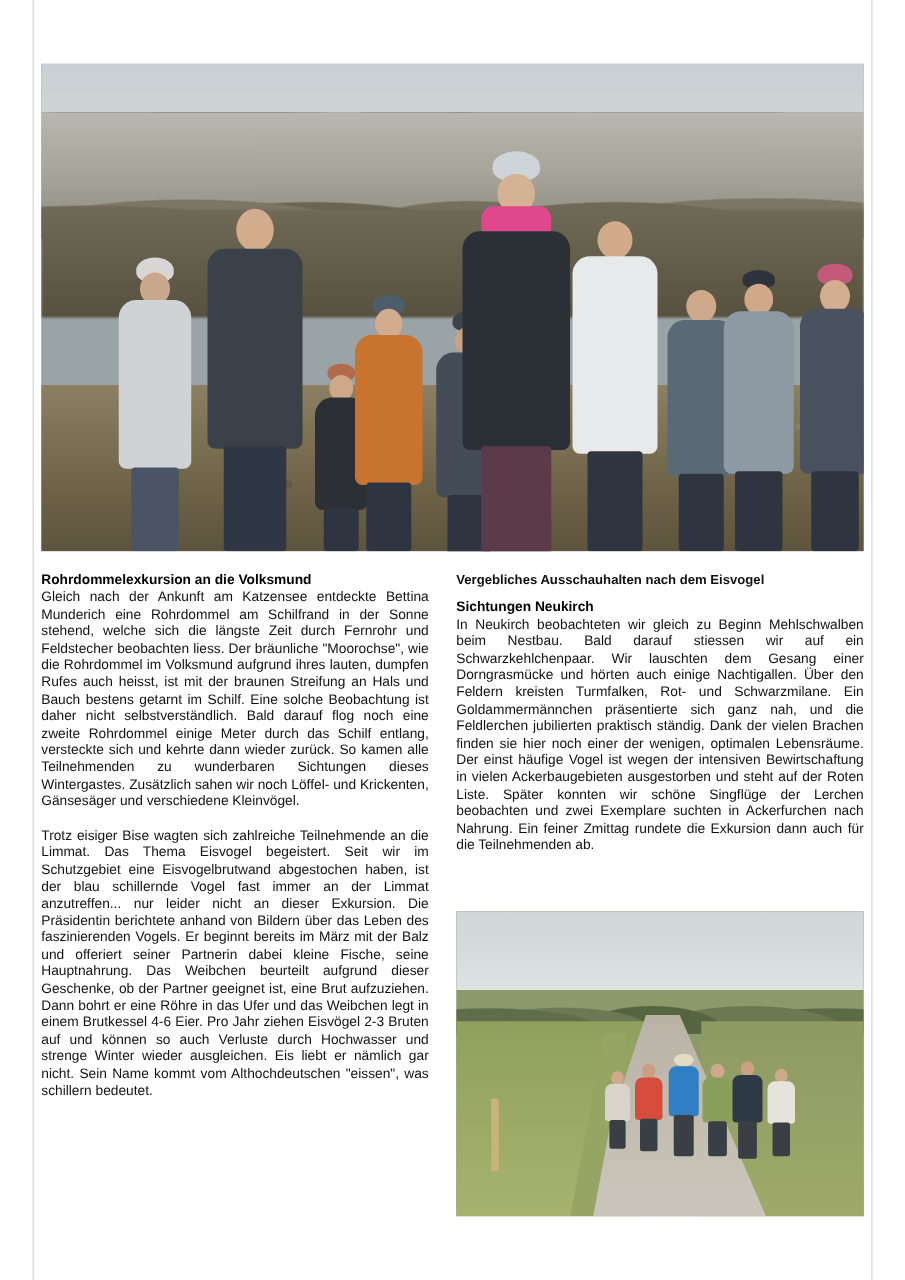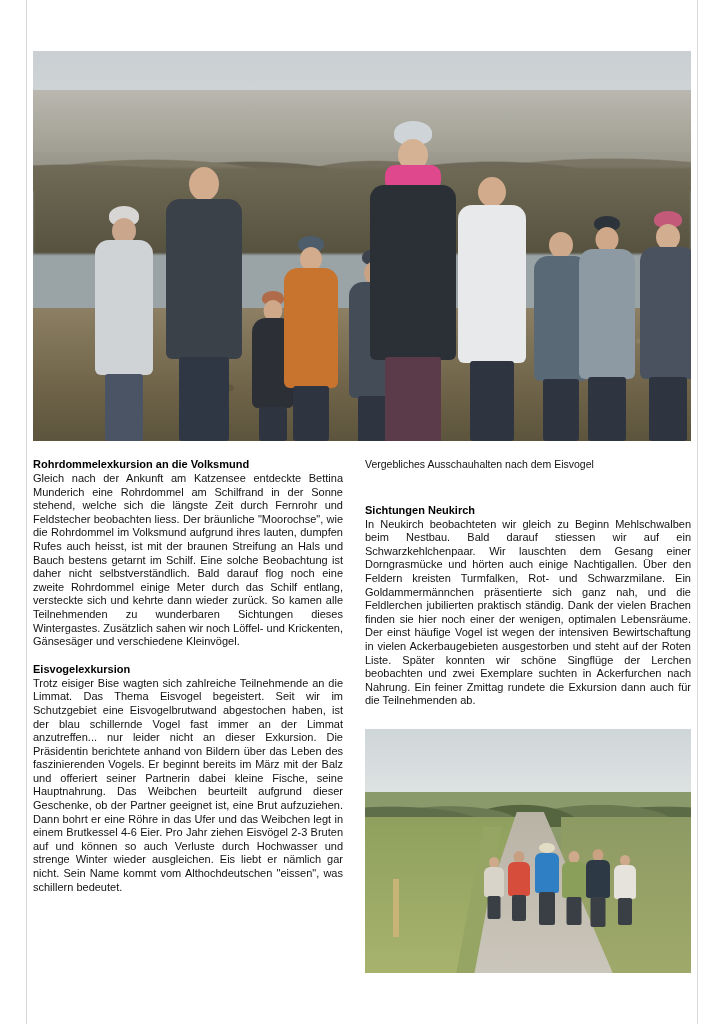--- a/index.html
+++ b/index.html
@@ -170,22 +170,23 @@
   .section-title {
     font-size: 11.5px;
     font-weight: bold;
     letter-spacing: .3px;
     margin: 0 0 14px 0;
     color: #000;
   }
   .caption {
     font-size: 10.5px;
     color: #111;
-    margin: 0 0 32px 0;
+    margin: 0 0 8px 0;
     line-height: 1.3;
+    font-weight: bold;
   }
   h3.art-title {
     font-size: 11px;
     font-weight: bold;
     margin: 0 0 2px 0;
     color: #000;
   }
   p.art-body {
     font-size: 11px;
     line-height: 13.6px;
@@ -279,21 +280,20 @@
         <div class="body" style="top:36px; width:56px; height:132px; background:#4a5260;"></div>
         <div class="legs" style="top:166px; width:38px; height:64px;"></div>
       </div>
     </div>
 
     <div class="col-left">
 
       <h3 class="art-title">Rohrdommelexkursion an die Volksmund</h3>
       <p class="art-body">Gleich nach der Ankunft am Katzensee entdeckte Bettina Munderich eine Rohrdommel am Schilfrand in der Sonne stehend, welche sich die längste Zeit durch Fernrohr und Feldstecher beobachten liess. Der bräunliche "Moorochse", wie die Rohrdommel im Volksmund aufgrund ihres lauten, dumpfen Rufes auch heisst, ist mit der braunen Streifung an Hals und Bauch bestens getarnt im Schilf. Eine solche Beobachtung ist daher nicht selbstverständlich. Bald darauf flog noch eine zweite Rohrdommel einige Meter durch das Schilf entlang, versteckte sich und kehrte dann wieder zurück. So kamen alle Teilnehmenden zu wunderbaren Sichtungen dieses Wintergastes. Zusätzlich sahen wir noch Löffel- und Krickenten, Gänsesäger und verschiedene Kleinvögel.</p>
 
-      <h3 class="art-title">Eisvogelexkursion</h3>
       <p class="art-body last">Trotz eisiger Bise wagten sich zahlreiche Teilnehmende an die Limmat. Das Thema Eisvogel begeistert. Seit wir im Schutzgebiet eine Eisvogelbrutwand abgestochen haben, ist der blau schillernde Vogel fast immer an der Limmat anzutreffen... nur leider nicht an dieser Exkursion. Die Präsidentin berichtete anhand von Bildern über das Leben des faszinierenden Vogels. Er beginnt bereits im März mit der Balz und offeriert seiner Partnerin dabei kleine Fische, seine Hauptnahrung. Das Weibchen beurteilt aufgrund dieser Geschenke, ob der Partner geeignet ist, eine Brut aufzuziehen. Dann bohrt er eine Röhre in das Ufer und das Weibchen legt in einem Brutkessel 4-6 Eier. Pro Jahr ziehen Eisvögel 2-3 Bruten auf und können so auch Verluste durch Hochwasser und strenge Winter wieder ausgleichen. Eis liebt er nämlich gar nicht. Sein Name kommt vom Althochdeutschen "eissen", was schillern bedeutet.</p>
     </div>
 
     <div class="col-right">
       <div class="caption">Vergebliches Ausschauhalten nach dem Eisvogel</div>
 
       <h3 class="art-title">Sichtungen Neukirch</h3>
       <p class="art-body last">In Neukirch beobachteten wir gleich zu Beginn Mehlschwalben beim Nestbau. Bald darauf stiessen wir auf ein Schwarzkehlchenpaar. Wir lauschten dem Gesang einer Dorngrasmücke und hörten auch einige Nachtigallen. Über den Feldern kreisten Turmfalken, Rot- und Schwarzmilane. Ein Goldammermännchen präsentierte sich ganz nah, und die Feldlerchen jubilierten praktisch ständig. Dank der vielen Brachen finden sie hier noch einer der wenigen, optimalen Lebensräume. Der einst häufige Vogel ist wegen der intensiven Bewirtschaftung in vielen Ackerbaugebieten ausgestorben und steht auf der Roten Liste. Später konnten wir schöne Singflüge der Lerchen beobachten und zwei Exemplare suchten in Ackerfurchen nach Nahrung. Ein feiner Zmittag rundete die Exkursion dann auch für die Teilnehmenden ab.</p>
     </div>
 

